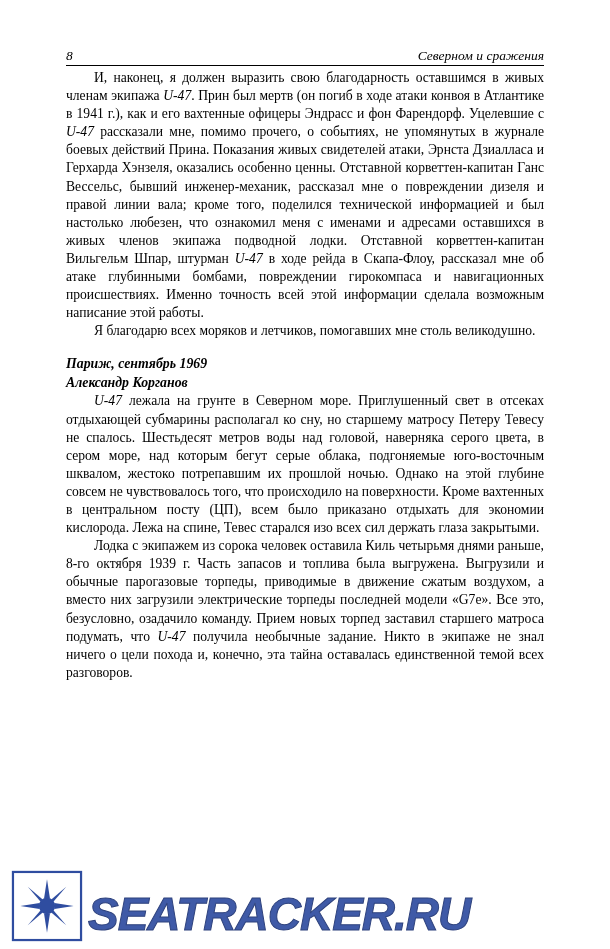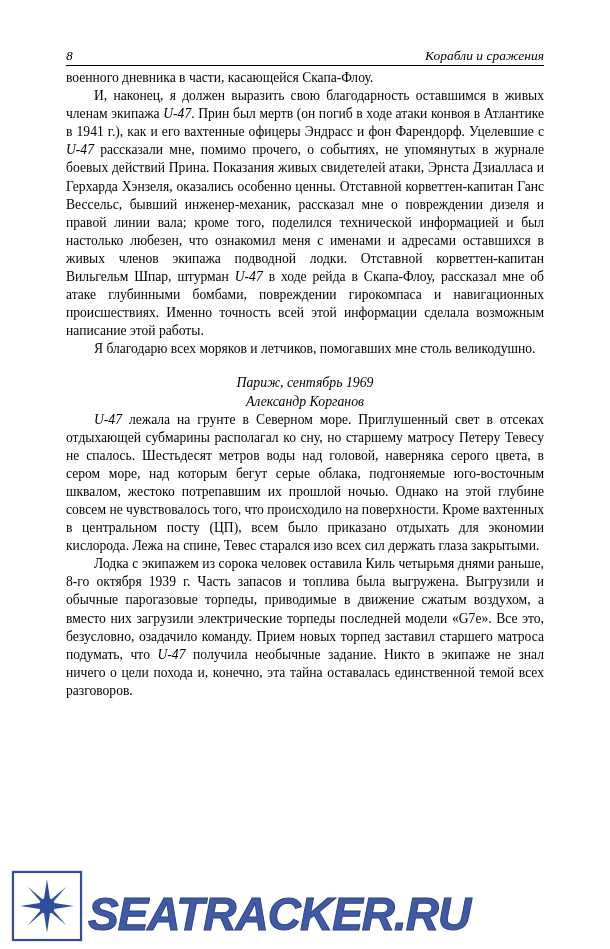--- a/index.html
+++ b/index.html
@@ -49,23 +49,23 @@
     text-align: justify;
     text-justify: inter-word;
     text-indent: 28px;
     hyphens: none;
   }
   .body-text p.noindent {
     text-indent: 0;
   }
   .sig {
     margin-top: 14px;
-    text-align: center;
+    text-align: left;
     font-style: italic;
-    font-weight: normal;
+    font-weight: bold;
     font-size: 13.8px;
     line-height: 19px;
   }
   .chapter-title {
     margin-top: 26px;
     margin-bottom: 4px;
     text-align: center;
     font-weight: bold;
     font-size: 15.4px;
     letter-spacing: 0.3px;
@@ -104,25 +104,24 @@
     height: 74px;
   }
 </style>
 </head>
 <body>
 
 <div class="page">
 
   <div class="header-row">
     <span class="header-page-num">8</span>
-    <span class="header-title">Корабли и сражения</span>
+    <span class="header-title">Северном и сражения</span>
   </div>
 
   <div class="body-text">
-    <p class="noindent"><span>военного дневника в части, касающейся Скапа-Флоу.</span></p>
     <p><span>И, наконец, я должен выразить свою благодарность оставшимся в живых членам экипажа <span class="it">U-47</span>. Прин был мертв (он погиб в ходе атаки конвоя в Атлантике в 1941 г.), как и его вахтенные офицеры Эндрасс и фон Фарендорф. Уцелевшие с <span class="it">U-47</span> рассказали мне, помимо прочего, о событиях, не упомянутых в журнале боевых действий Прина. Показания живых свидетелей атаки, Эрнста Дзиалласа и Герхарда Хэнзеля, оказались особенно ценны. Отставной корветтен-капитан Ганс Вессельс, бывший инженер-механик, рассказал мне о повреждении дизеля и правой линии вала; кроме того, поделился технической информацией и был настолько любезен, что ознакомил меня с именами и адресами оставшихся в живых членов экипажа подводной лодки. Отставной корветтен-капитан Вильгельм Шпар, штурман <span class="it">U-47</span> в ходе рейда в Скапа-Флоу, рассказал мне об атаке глубинными бомбами, повреждении гирокомпаса и навигационных происшествиях. Именно точность всей этой информации сделала возможным написание этой работы.</span></p>
     <p><span>Я благодарю всех моряков и летчиков, помогавших мне столь великодушно.</span></p>
   </div>
 
   <div class="sig">
     <div>Париж, сентябрь 1969</div>
     <div>Александр Корганов</div>
   </div>
 
 

